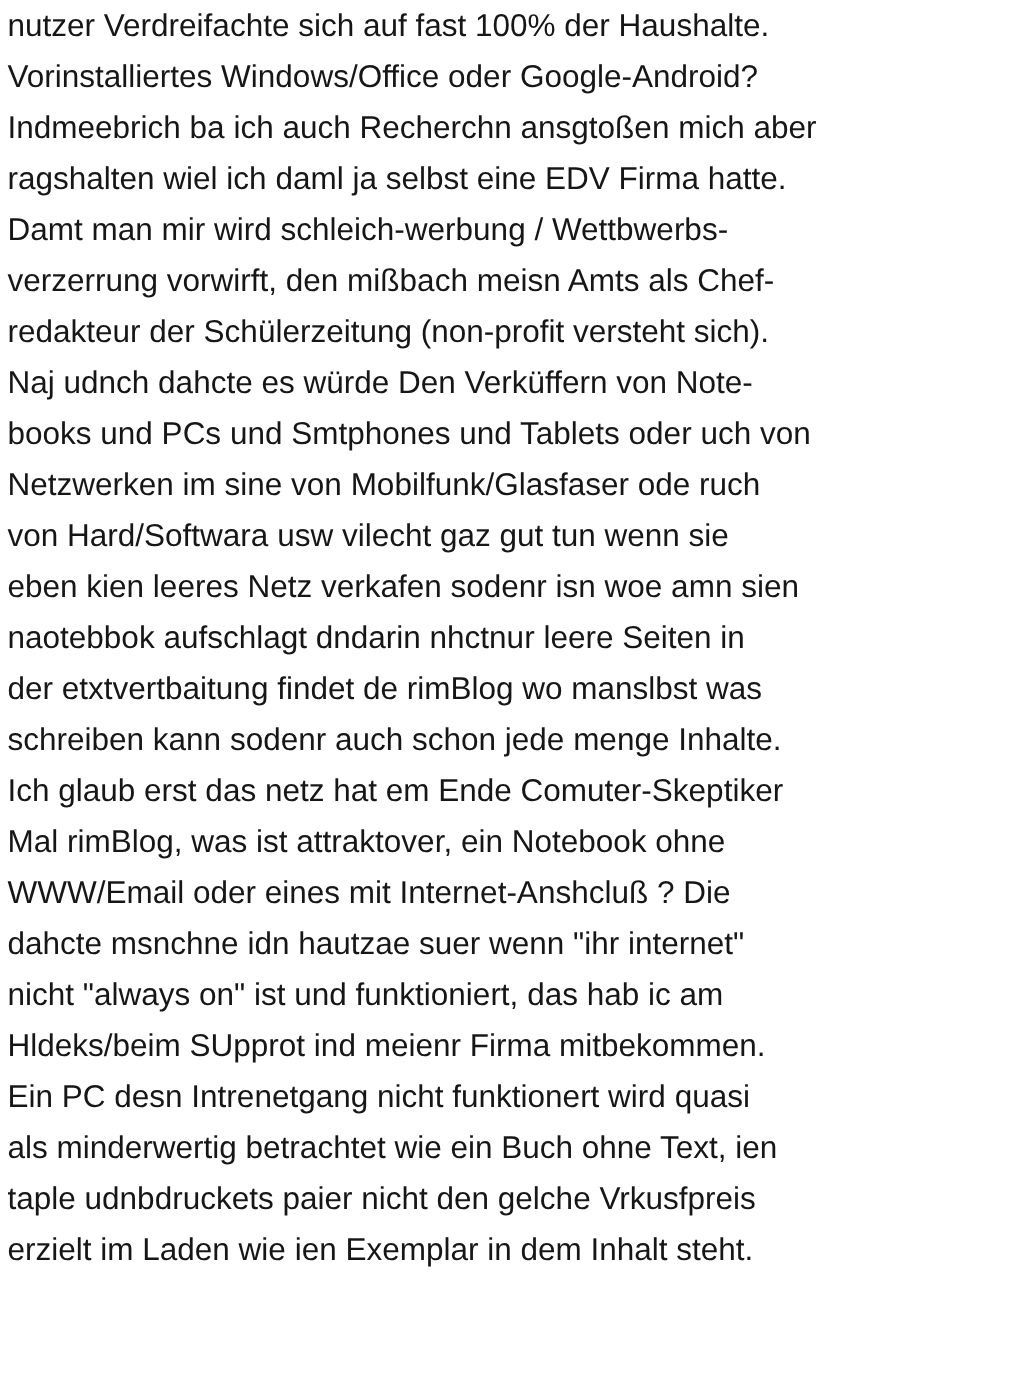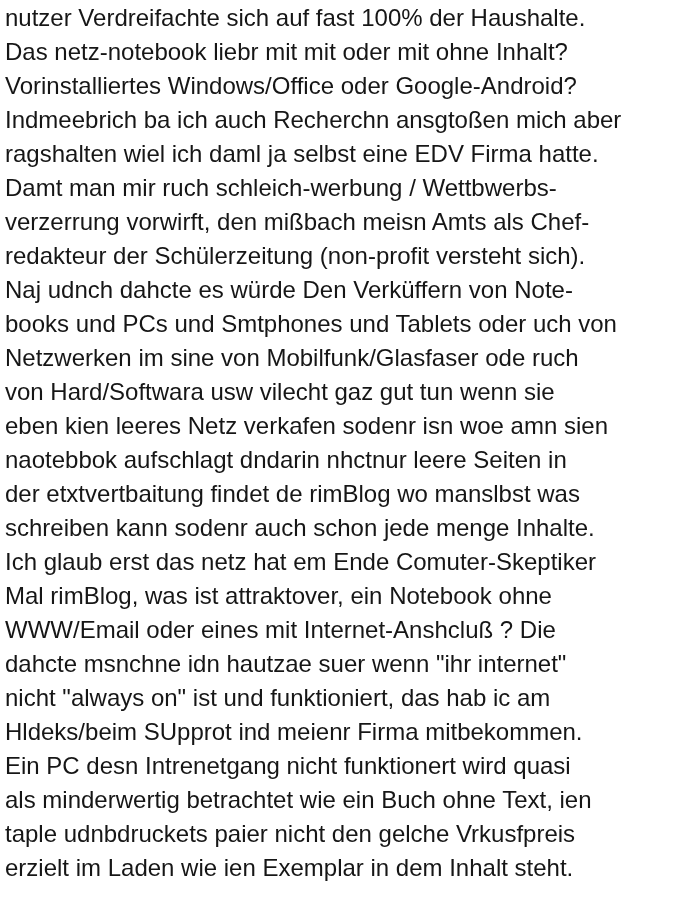--- a/index.html
+++ b/index.html
@@ -12,41 +12,40 @@
   }
   .page {
     width: 684px;
     height: 920px;
     background: #ffffff;
     box-sizing: border-box;
   }
   .textblock {
     padding: 1px 0 0 5px;
     font-family: "Liberation Sans", sans-serif;
-    font-size: 24px;
+    font-size: 21px;
     line-height: 34px;
     color: #161616;
     letter-spacing: 0px;
   }
   .text-line {
     white-space: pre;
     height: 34px;
   }
 </style>
 </head>
 <body>
 
 <div class="page">
   <div class="textblock">
       <div class="text-line">nutzer Verdreifachte sich auf fast 100% der Haushalte.</div>
-      <div class="text-line">Das netz-notebook liebr mit mit oder mit ohne Inhalt?</div>
       <div class="text-line">Vorinstalliertes Windows/Office oder Google-Android?</div>
       <div class="text-line">Indmeebrich ba ich auch Recherchn ansgtoßen mich aber</div>
       <div class="text-line">ragshalten wiel ich daml ja selbst eine EDV Firma hatte.</div>
-      <div class="text-line">Damt man mir ruch schleich-werbung / Wettbwerbs-</div>
+      <div class="text-line">Damt man mir wird schleich-werbung / Wettbwerbs-</div>
       <div class="text-line">verzerrung vorwirft, den mißbach meisn Amts als Chef-</div>
       <div class="text-line">redakteur der Schülerzeitung (non-profit versteht sich).</div>
       <div class="text-line">Naj udnch dahcte es würde Den Verküffern von Note-</div>
       <div class="text-line">books und PCs und Smtphones und Tablets oder uch von</div>
       <div class="text-line">Netzwerken im sine von Mobilfunk/Glasfaser ode ruch</div>
       <div class="text-line">von Hard/Softwara usw vilecht gaz gut tun wenn sie</div>
       <div class="text-line">eben kien leeres Netz verkafen sodenr isn woe amn sien</div>
       <div class="text-line">naotebbok aufschlagt dndarin nhctnur leere Seiten in</div>
       <div class="text-line">der etxtvertbaitung findet de rimBlog wo manslbst was</div>
       <div class="text-line">schreiben kann sodenr auch schon jede menge Inhalte.</div>

